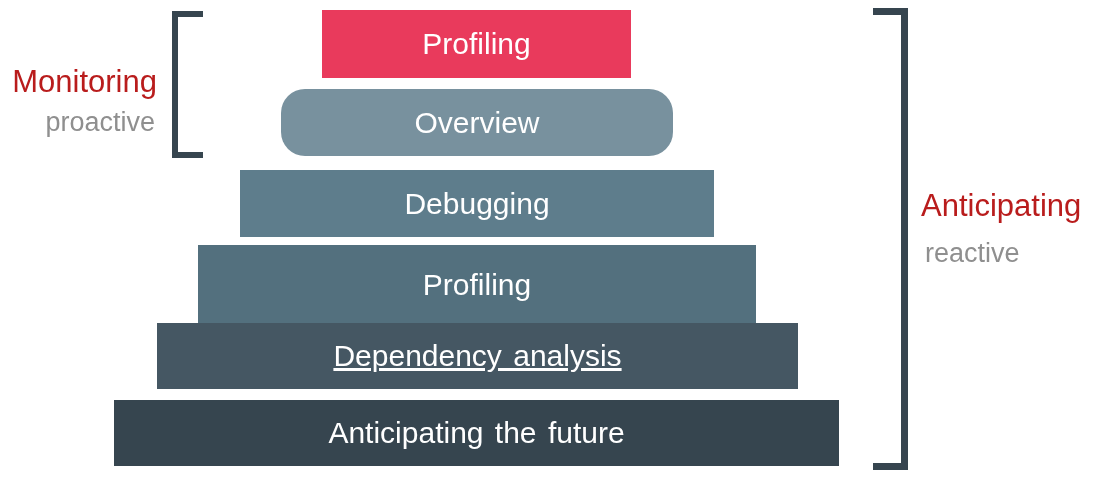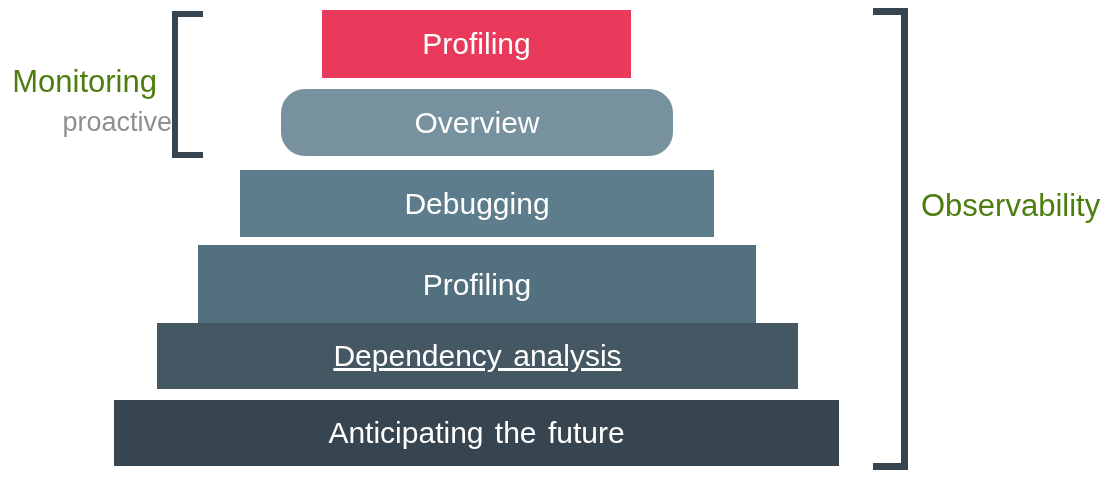--- a/index.html
+++ b/index.html
@@ -36,31 +36,31 @@
   .bl-top { left: 172px; top: 11px;  width: 31px; height: 6px; }
   .bl-bot { left: 172px; top: 152px; width: 31px; height: 6px; }
   .br-v   { left: 901px; top: 8px;   width: 7px;  height: 462px; }
   .br-top { left: 873px; top: 8px;   width: 35px; height: 7px; }
   .br-bot { left: 873px; top: 463px; width: 35px; height: 7px; }
 
   
   .annot-title {
     position: absolute;
     font-size: 31px;
-    color: #4d7c0f;
+    color: #b91c1c;
     white-space: nowrap;
   }
   .annot-sub {
     position: absolute;
     font-size: 27px;
     color: #8f8f8f;
     white-space: nowrap;
   }
   .monitoring-title { left: 0; top: 64px;  width: 157px; text-align: right; }
-  .monitoring-sub   { left: 0; top: 107px; width: 155px; text-align: right; padding-left: 17px; }
+  .monitoring-sub   { left: 0; top: 107px; width: 155px; text-align: right; }
   .observability-title { left: 921px; top: 188px; }
   .observability-sub   { left: 925px; top: 238px; }
 </style>
 </head>
 <body>
 
 <div class="stage">
 
   <div class="layer l0" style="background-color: rgb(233, 58, 92);">
     <span>Profiling</span>
@@ -89,15 +89,16 @@
 
   <div>
     <div class="bracket-part br-v" style="background-color: rgb(54, 69, 79);"></div>
     <div class="bracket-part br-top" style="background-color: rgb(54, 69, 79);"></div>
     <div class="bracket-part br-bot" style="background-color: rgb(54, 69, 79);"></div>
   </div>
 
   <div class="annot-title monitoring-title">Monitoring</div>
   <div class="annot-sub monitoring-sub">proactive</div>
 
-  <div class="annot-title observability-title">Observability</div>
+  <div class="annot-title observability-title">Anticipating</div>
+  <div class="annot-sub observability-sub">reactive</div>
 
 </div>
 
 </body></html>

